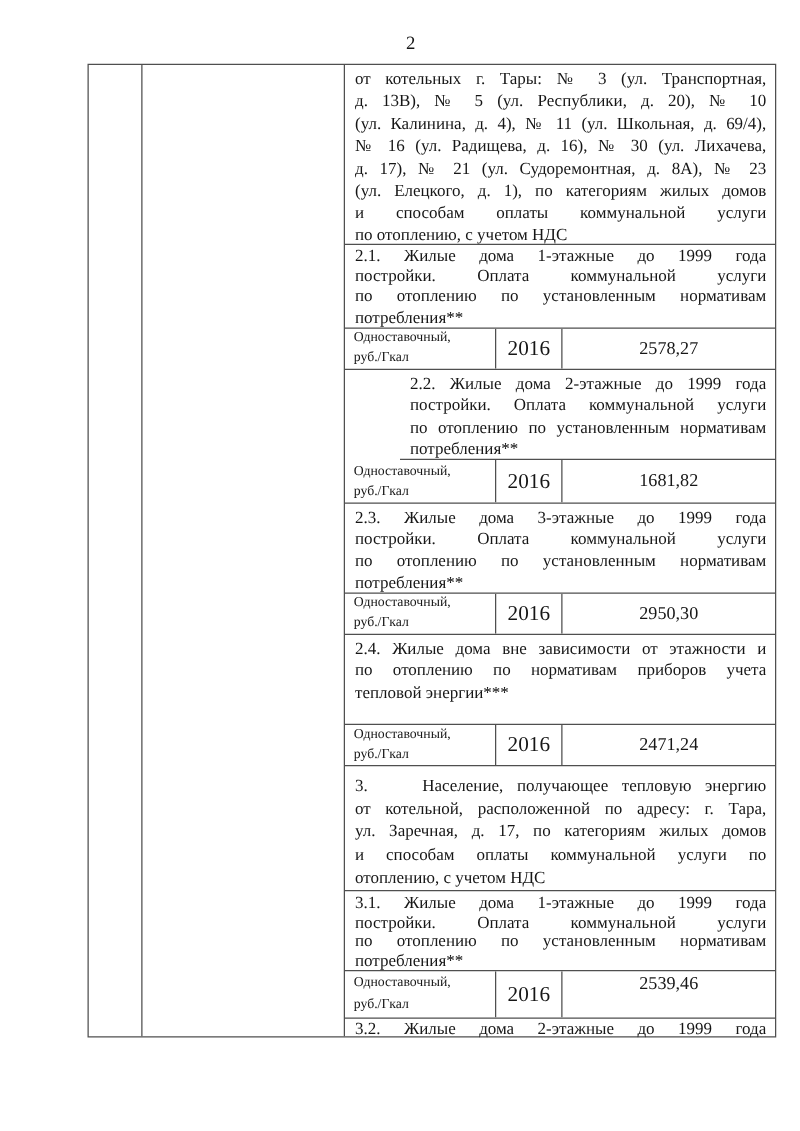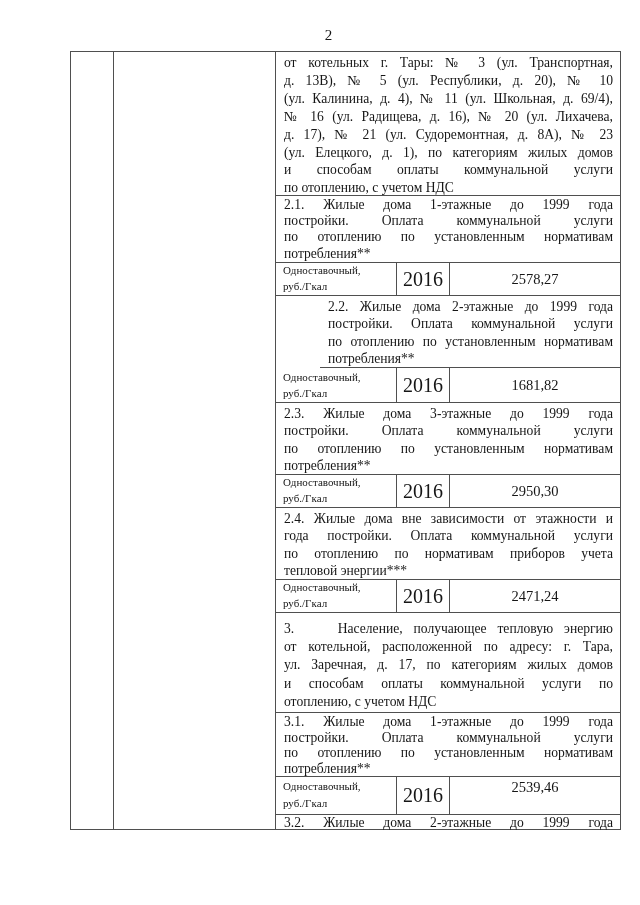--- a/index.html
+++ b/index.html
@@ -61,21 +61,21 @@
     border-right:1px solid var(--border);
     padding:0 3px 0 7px;
     font-size:11px;
     line-height:16px;
   }
   .cell-year{
     width:53px;
     box-sizing:border-box;
     border-right:1px solid var(--border);
     display:flex;align-items:center;justify-content:center;
-    font-size:20px;
+    font-size:17px;
   }
   .cell-value{
     flex:1;
     display:flex;align-items:center;justify-content:center;
     font-size:14.5px;
   }
   .cell-value.top{
     align-items:flex-start;
     padding-top:2px;
   }
@@ -87,21 +87,21 @@
   <div class="pagenum">2</div>
 
   <div class="doc-table">
     <div class="colA"></div>
     <div class="colB"></div>
     <div class="colC">
         <div class="row text-row" style="height: 144px; line-height: 17.9px; padding-top: 2px;">
           <div class="line">от котельных г. Тары: № 3 (ул. Транспортная,</div>
           <div class="line">д. 13В), № 5 (ул. Республики, д. 20), № 10</div>
           <div class="line">(ул. Калинина, д. 4), № 11 (ул. Школьная, д. 69/4),</div>
-          <div class="line">№ 16 (ул. Радищева, д. 16), № 20 (ул. Лихачева,</div>
+          <div class="line">№ 16 (ул. Радищева, д. 16), № 30 (ул. Лихачева,</div>
           <div class="line">д. 17), № 21 (ул. Судоремонтная, д. 8А), № 23</div>
           <div class="line">(ул. Елецкого, д. 1), по категориям жилых домов</div>
           <div class="line">и способам оплаты коммунальной услуги</div>
           <div class="line last">по отоплению, с учетом НДС</div>
         </div>
         <div class="row text-row" style="height: 67px; line-height: 16.2px; padding-top: 1px;">
           <div class="line">2.1. Жилые дома 1-этажные до 1999 года</div>
           <div class="line">постройки. Оплата коммунальной услуги</div>
           <div class="line">по отоплению по установленным нормативам</div>
           <div class="line last">потребления**</div>
@@ -137,21 +137,20 @@
         <div class="row tariff-row" style="height: 33px;">
           <div class="cell-name" style="line-height: 15.5px; padding-top: 0px;">
             <div>Одноставочный,</div>
             <div>руб./Гкал</div>
           </div>
           <div class="cell-year">2016</div>
           <div class="cell-value">2950,30</div>
         </div>
         <div class="row text-row" style="height: 72px; line-height: 17.3px; padding-top: 2px;">
           <div class="line">2.4. Жилые дома вне зависимости от этажности и</div>
-          <div class="line">года постройки. Оплата коммунальной услуги</div>
           <div class="line">по отоплению по нормативам приборов учета</div>
           <div class="line last">тепловой энергии***</div>
         </div>
         <div class="row tariff-row" style="height: 33px;">
           <div class="cell-name" style="line-height: 15.5px; padding-top: 0px;">
             <div>Одноставочный,</div>
             <div>руб./Гкал</div>
           </div>
           <div class="cell-year">2016</div>
           <div class="cell-value">2471,24</div>

